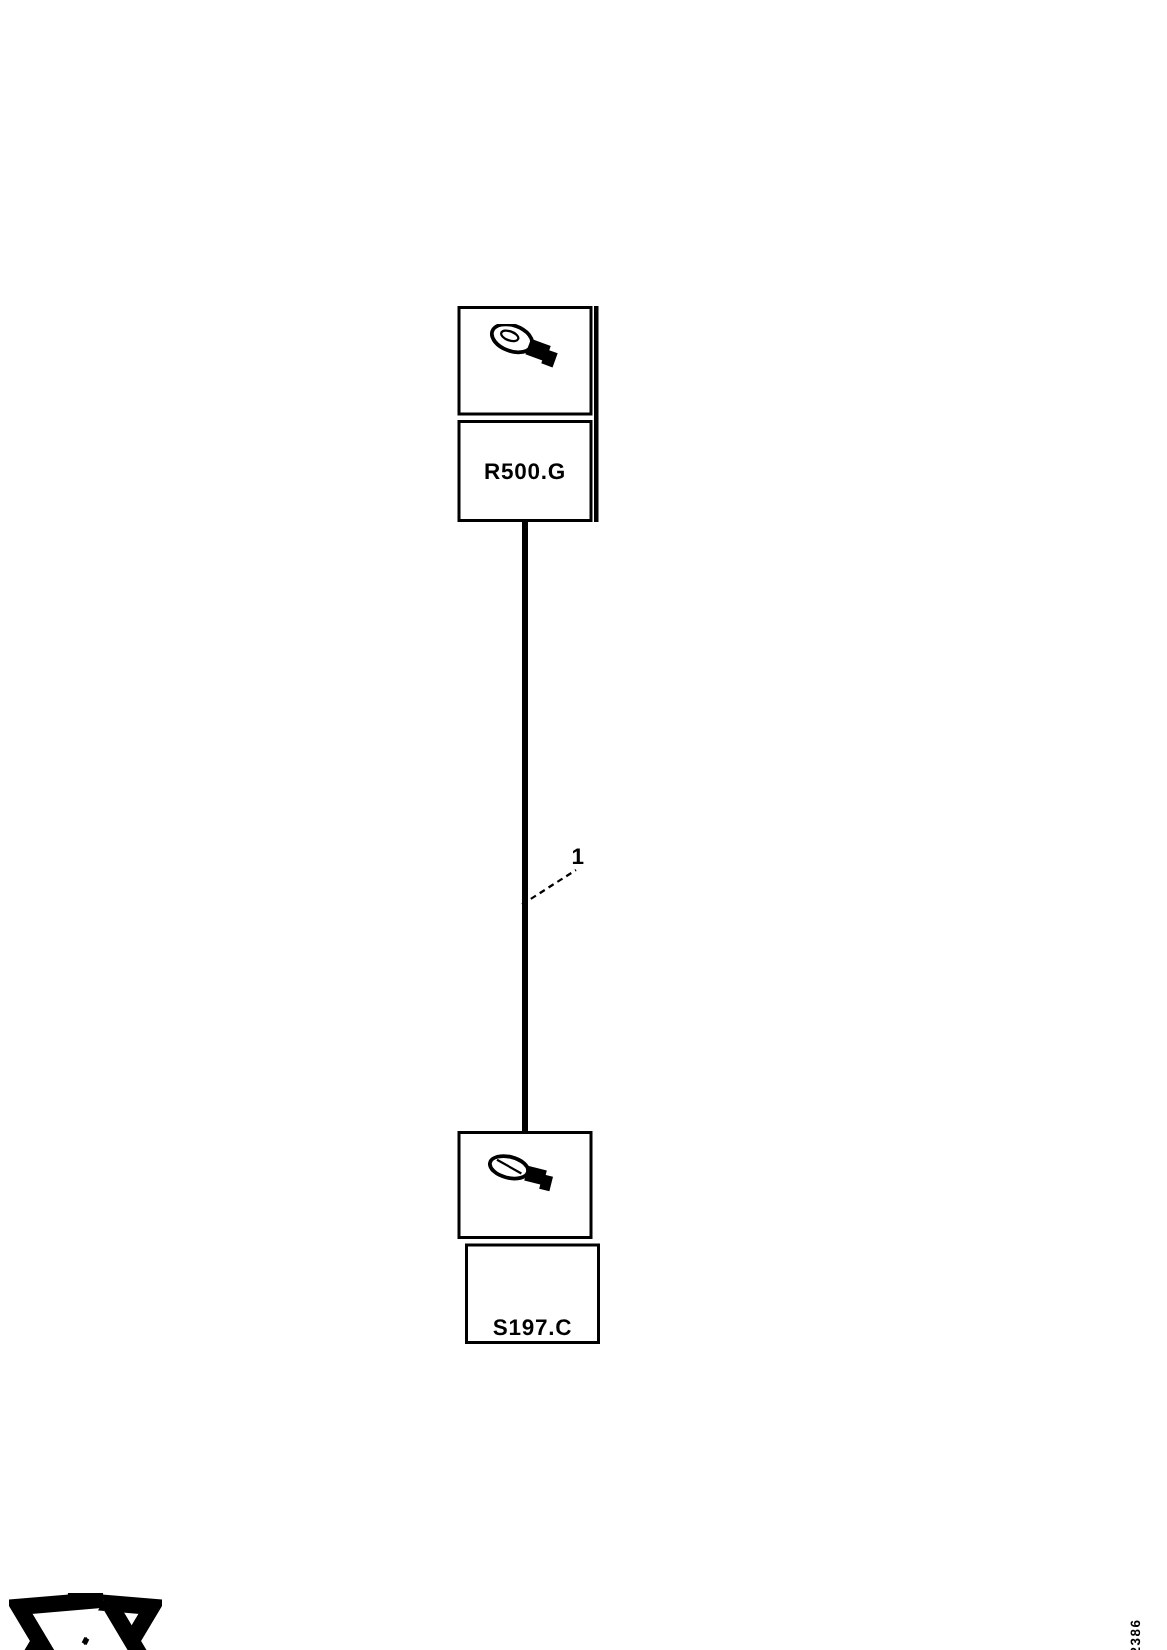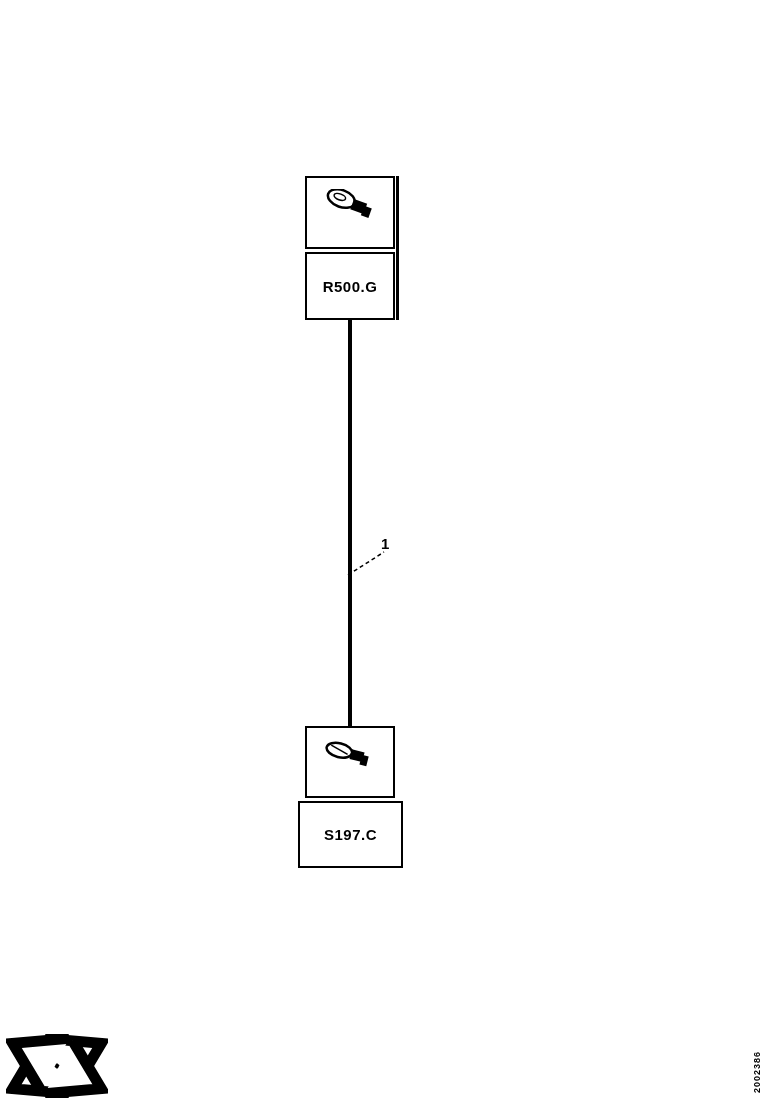--- a/index.html
+++ b/index.html
@@ -11,37 +11,38 @@
     height: 1100px;
     background: #ffffff;
     position: relative;
     overflow: hidden;
     font-family: "Liberation Sans", sans-serif;
     color: #000;
   }
   .diagram {
     position: absolute;
     inset: 0;
+    margin-top: 28px;
   }
   .cell {
     position: absolute;
     box-sizing: border-box;
     border: 2px solid #000;
     background: #fff;
     display: flex;
     align-items: center;
     justify-content: center;
   }
   
   .top-icon-cell   { left: 305px; top: 176px; width: 90px; height: 73px; }
   .top-label-cell  { left: 305px; top: 252px; width: 90px; height: 68px; }
   .top-extra-edge  { position: absolute; left: 396px; top: 176px; width: 3px; height: 144px; background: #000; }
   
   .bot-icon-cell   { left: 305px; top: 726px; width: 90px; height: 72px; }
-  .bot-label-cell  { left: 298px; top: 801px; width: 105px; height: 67px; }
+  .bot-label-cell  { left: 310px; top: 801px; width: 90px; height: 67px; align-items: flex-end; }
   .comp-label {
     font-size: 15px;
     font-weight: bold;
     letter-spacing: 0.5px;
     font-family: "Liberation Sans", sans-serif;
   }
   .wire {
     position: absolute;
     left: 348px; top: 318px;
     width: 4px; height: 410px;

